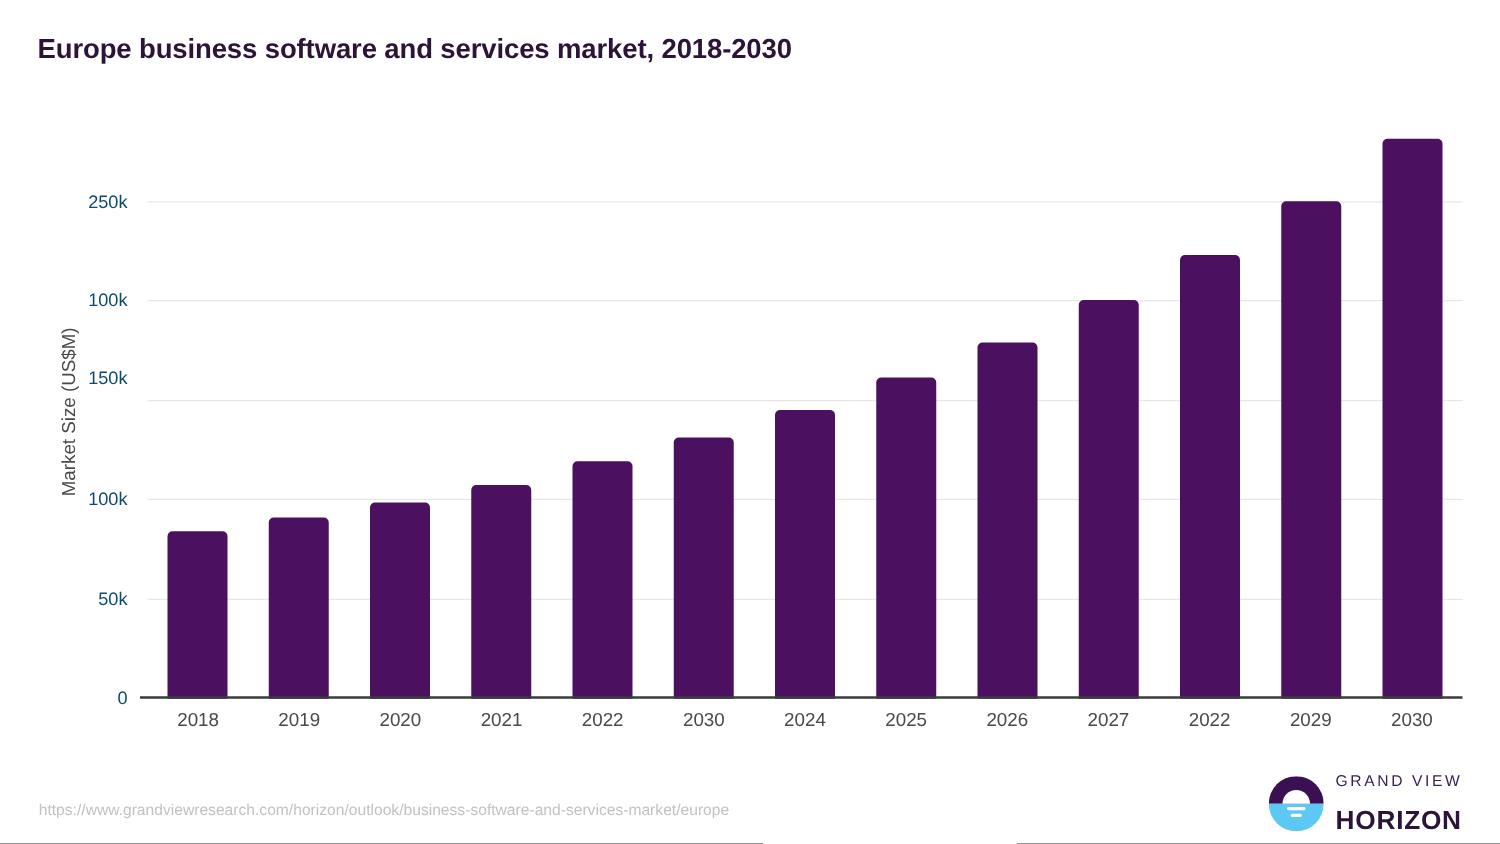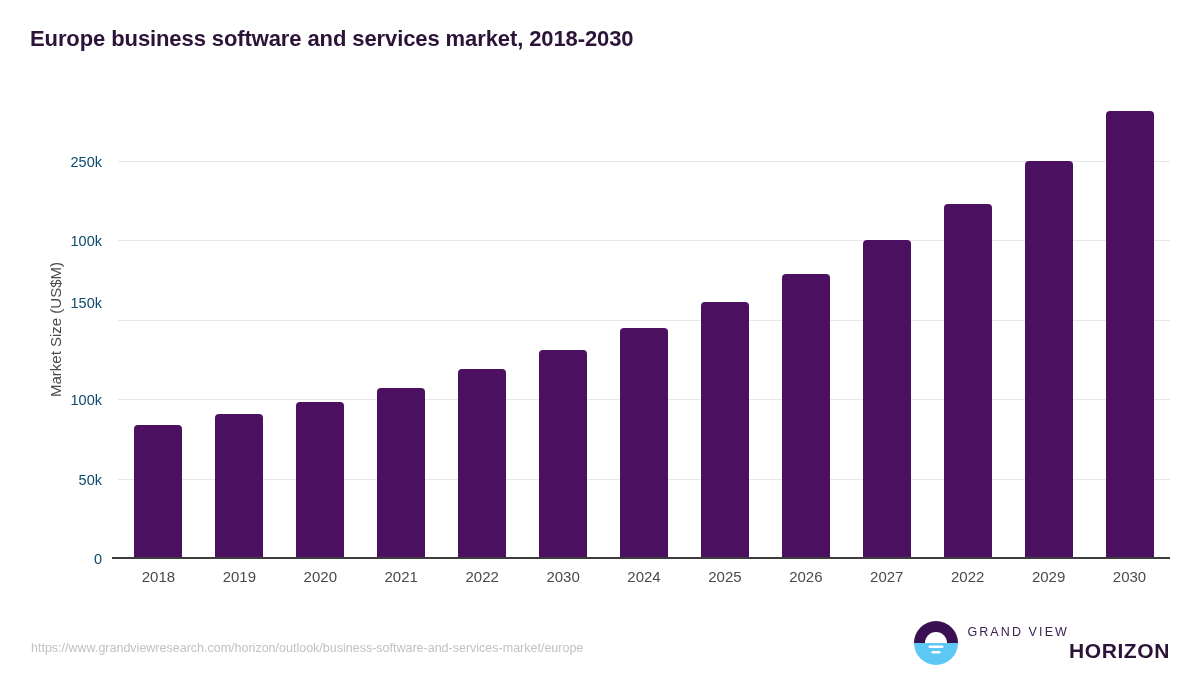--- a/index.html
+++ b/index.html
@@ -160,24 +160,23 @@
     align-items: center;
     gap: 9px;
   }
   #logo-mark {
     width: 44px;
     height: 44px;
     flex: 0 0 44px;
   }
   #logo-text {
     display: flex;
-    flex-direction: row;
+    flex-direction: column;
     justify-content: center;
     line-height: 1;
-    text-align: center;
   }
   #logo-grandview {
     font-size: 12.5px;
     letter-spacing: 2.1px;
     color: #3a2250;
     font-weight: normal;
   }
   #logo-horizon {
     font-size: 21px;
     letter-spacing: 0.6px;

